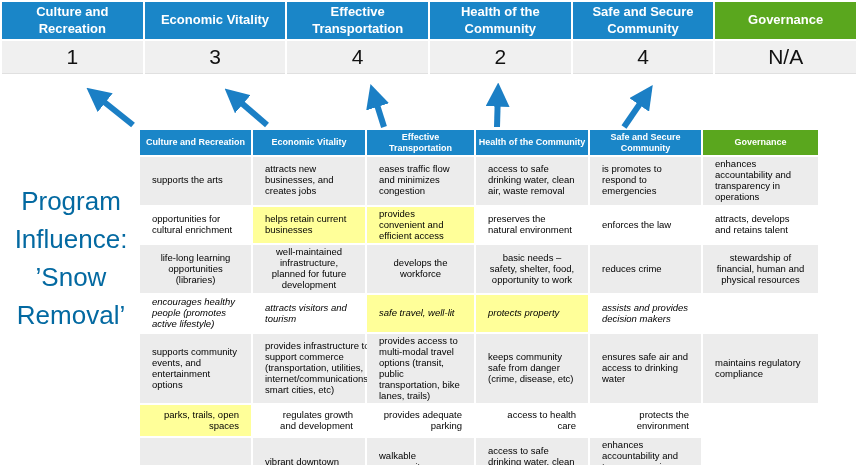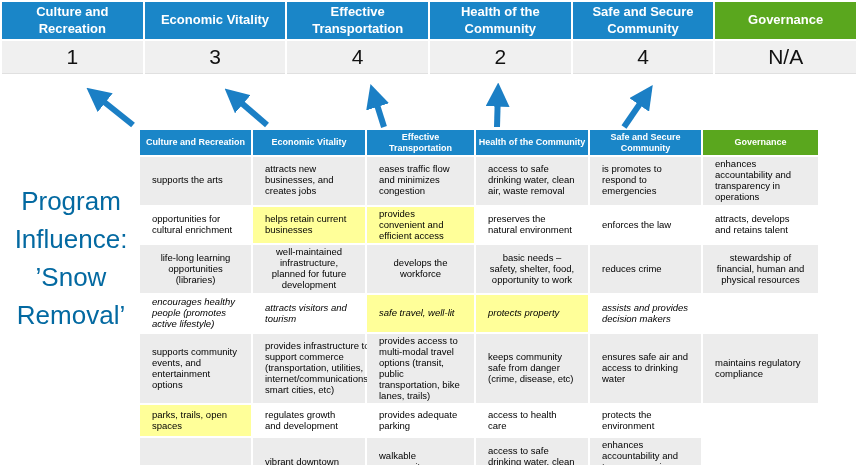--- a/index.html
+++ b/index.html
@@ -61,21 +61,21 @@
     display:flex;align-items:center;text-align:left;
   }
   .mrow.stripe .cell{background:var(--stripe);}
   .cell.hl{background:var(--yellow);}
   .matrix .mrow:nth-child(1)>div{min-height:25px;}
   .matrix .mrow:nth-child(2)>div{min-height:33px;}
   .matrix .mrow:nth-child(3)>div{min-height:32px;}
   .matrix .mrow:nth-child(4)>div{min-height:32px;text-align:center;}
   .matrix .mrow:nth-child(5)>div{min-height:31px;font-style:italic;}
   .matrix .mrow:nth-child(6)>div{min-height:57px;}
-  .matrix .mrow:nth-child(7)>div{min-height:31px;}
+  .matrix .mrow:nth-child(7)>div{min-height:31px;text-align:right;}
   .matrix .mrow:nth-child(8)>div{min-height:40px;}
   .matrix .mrow:nth-child(9)>div{min-height:30px;}
 </style>
 </head>
 <body>
 
 <div class="scoreboard">
   <div class="sb-col">
     <div class="sb-head">Culture and Recreation</div>
     <div class="sb-score">1</div>

